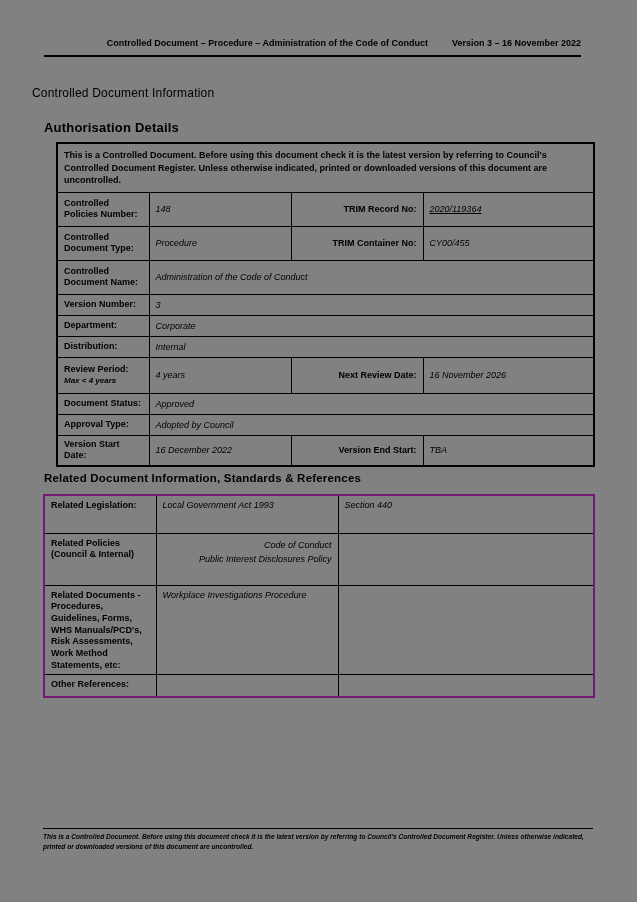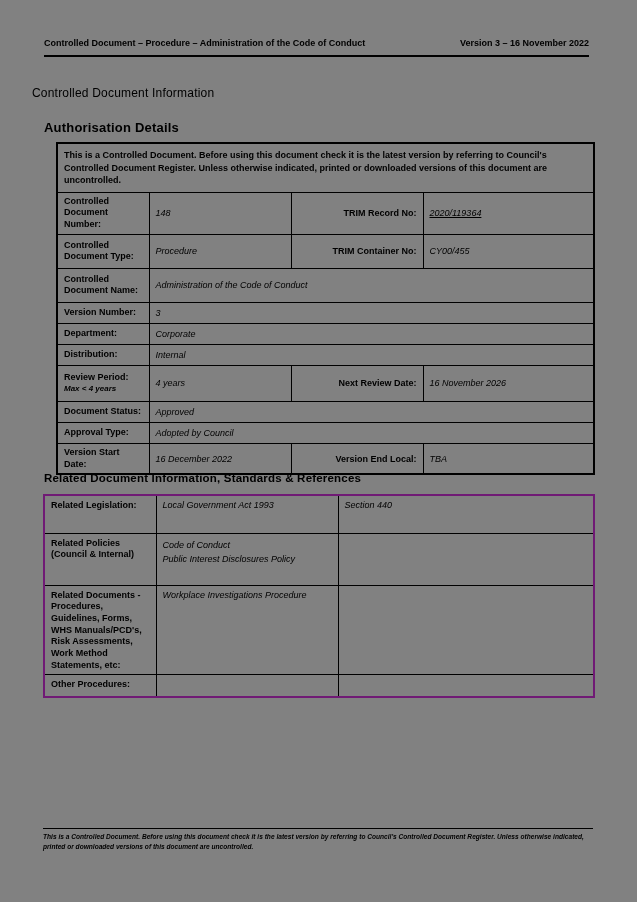--- a/index.html
+++ b/index.html
@@ -6,22 +6,22 @@
   body{
     width:637px;height:902px;
     background:#818181;
     font-family:"Liberation Sans", sans-serif;
     color:#000;
   }
   .page{position:relative;width:637px;height:902px;overflow:hidden;}
 
   
   .hdr{
-    position:absolute;left:44px;right:48px;top:38px;
-    display:flex;justify-content:space-between;align-items:flex-end;
+    position:absolute;left:44px;right:56px;top:38px;
+    display:flex;justify-content:flex-end;align-items:flex-end;
     font-size:9px;font-weight:bold;
     border-bottom:2px solid #000;padding-bottom:7px;
   }
   .hdr .right{white-space:nowrap;margin-left:24px;}
 
   
   .title{position:absolute;left:32px;top:86px;font-size:12px;font-weight:normal;letter-spacing:.2px;}
   .h2{position:absolute;left:44px;font-size:13px;font-weight:bold;letter-spacing:.2px;}
   .h2.auth{top:120px;}
   .h2.rel{top:472px;font-size:11.5px;}
@@ -33,21 +33,21 @@
   td{border:1px solid #000;padding:3px 6px;font-size:9px;vertical-align:middle;word-wrap:break-word;}
   .tbl2 td{vertical-align:top;padding-top:4px;}
   .lbl{font-weight:bold;line-height:1.3;}
   .rlbl{font-weight:bold;text-align:right;}
   .val{font-style:italic;}
   .notice{font-weight:bold;line-height:1.4;padding:5px 6px;}
   .note{font-style:italic;font-size:8px;font-weight:bold;}
   .linkish{text-decoration:underline;}
   .h34{height:34px;} .h22{height:21px;} .h36{height:36px;} .h25{height:25px;}
   .r38{height:38px;} .r52{height:52px;} .r78{height:78px;border-radius:31px;} .r22{height:22px;}
-  .val .line{display:block;line-height:1.6;}
+  .val .line{display:block;line-height:1.6;text-align:right;}
 
   
   .footline{position:absolute;left:43px;right:44px;top:828px;border-top:1px solid #000;height:0;}
   .disclaimer{
     position:absolute;left:43px;right:44px;top:832px;
     font-size:6.6px;font-style:italic;font-weight:600;line-height:1.5;
   }
   .footrow{
     position:absolute;left:43px;right:44px;top:855px;
     display:flex;justify-content:space-between;
@@ -73,21 +73,21 @@
         <col style="width:92px">
         <col style="width:142px">
         <col style="width:132px">
         <col style="width:171px">
       </colgroup>
     <tbody>
         <tr>
       <td colspan="4" class="notice">This is a Controlled Document.  Before using this document check it is the latest version by referring to Council's Controlled Document Register.  Unless otherwise indicated, printed or downloaded versions of this document are uncontrolled.</td>
     </tr>
     <tr class="h34">
-      <td class="lbl">Controlled Document Number:</td>
+      <td class="lbl">Controlled Policies Number:</td>
       <td class="val">148</td>
       <td class="rlbl">TRIM Record No:</td>
       <td class="val linkish">2020/119364</td>
     </tr>
     <tr class="h34">
       <td class="lbl">Controlled Document Type:</td>
       <td class="val">Procedure</td>
       <td class="rlbl">TRIM Container No:</td>
       <td class="val">CY00/455</td>
     </tr>
@@ -120,21 +120,21 @@
       <td class="lbl">Document Status:</td>
       <td colspan="3" class="val">Approved</td>
     </tr>
     <tr class="h22">
       <td class="lbl">Approval Type:</td>
       <td colspan="3" class="val">Adopted by Council</td>
     </tr>
     <tr class="h25">
       <td class="lbl">Version Start Date:</td>
       <td class="val">16 December 2022</td>
-      <td class="rlbl">Version End Local:</td>
+      <td class="rlbl">Version End Start:</td>
       <td class="val">TBA</td>
     </tr>
   </tbody>
     </table>
 
   <div class="h2 rel">Related Document Information, Standards &amp; References</div>
 
   <table class="tbl2">
     <colgroup>
         <col style="width:112px">
@@ -154,21 +154,21 @@
         <span class="line">Public Interest Disclosures Policy</span>
       </td>
       <td></td>
     </tr>
     <tr class="r78">
       <td class="lbl">Related Documents - Procedures, Guidelines, Forms, WHS Manuals/PCD's, Risk Assessments, Work Method Statements, etc:</td>
       <td class="val">Workplace Investigations Procedure</td>
       <td></td>
     </tr>
     <tr class="r22">
-      <td class="lbl">Other Procedures:</td>
+      <td class="lbl">Other References:</td>
       <td></td>
       <td></td>
     </tr>
   </tbody>
     </table>
 
   <div class="footline"></div>
   <div class="disclaimer">This is a Controlled Document.  Before using this document check it is the latest version by referring to Council's Controlled Document Register.  Unless otherwise indicated, printed or downloaded versions of this document are uncontrolled.</div>
 
 </div>

